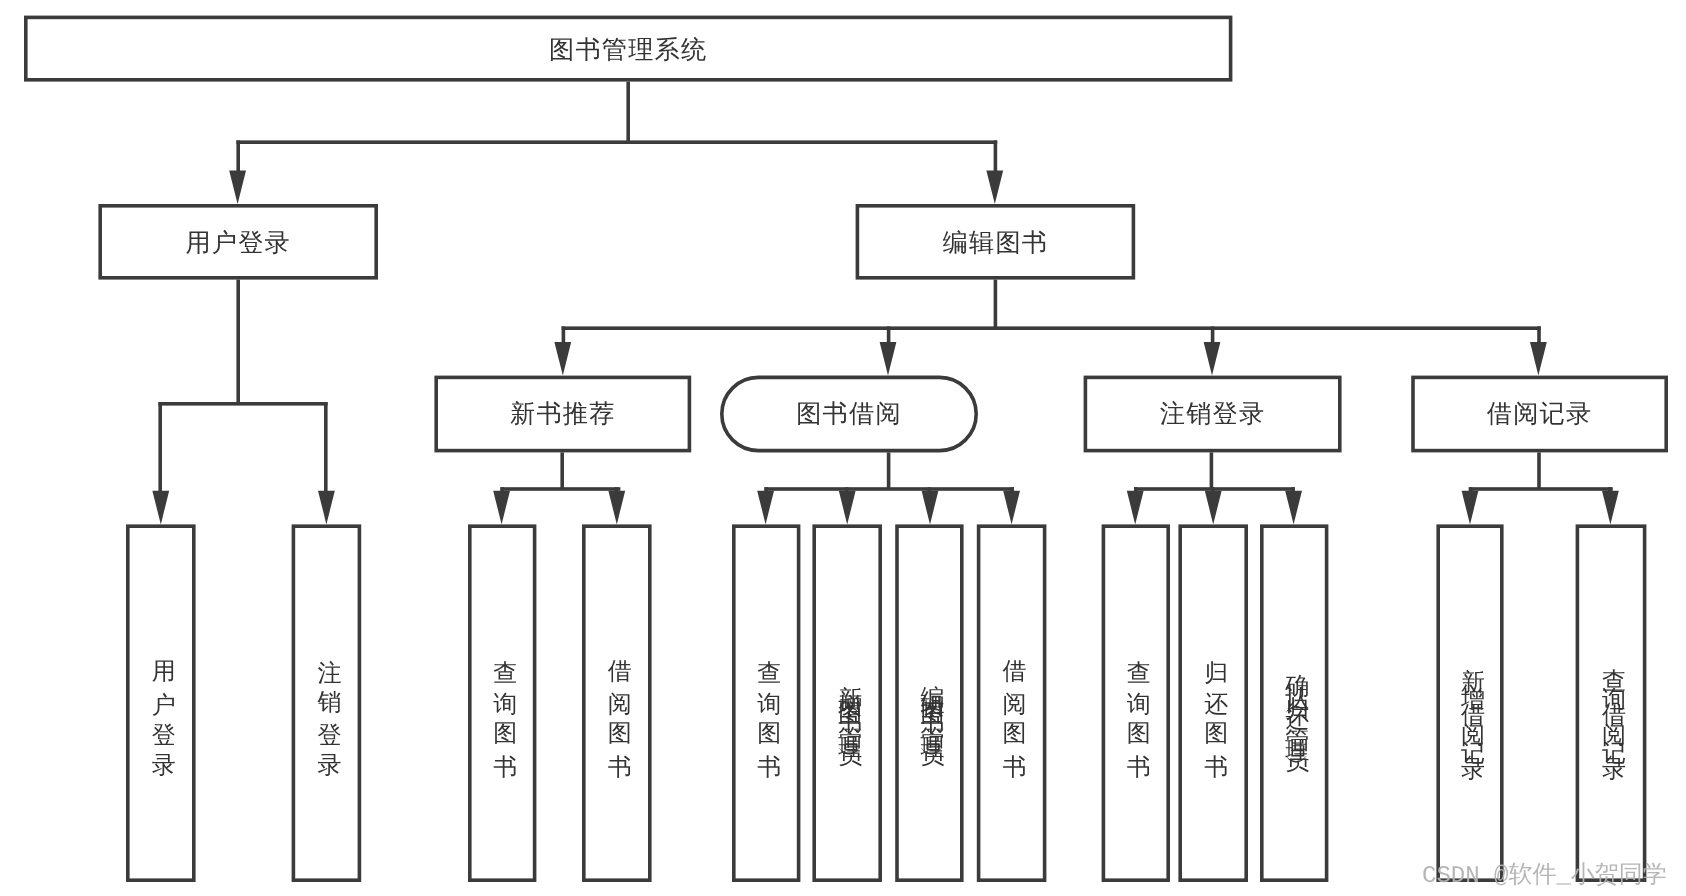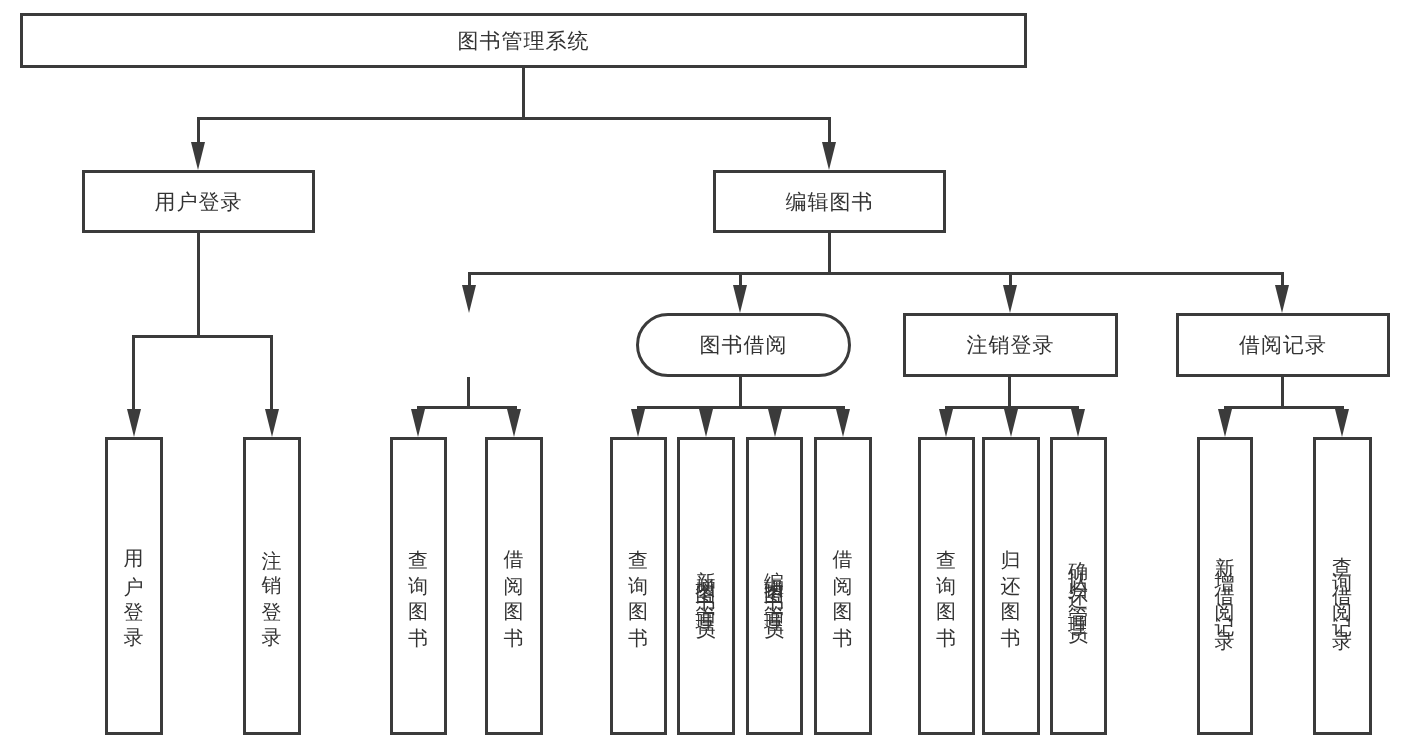--- a/index.html
+++ b/index.html
@@ -1,18 +1,18 @@
 <!DOCTYPE html>
 <html><head>
 <meta charset="utf-8">
 <style>
   html,body{margin:0;padding:0;background:#fff;}
   .canvas{
     position:relative;width:1405px;height:747px;background:#ffffff;
-    font-family:Liberation Sans, sans-serif;overflow:hidden;
+    font-family:Liberation Mono, monospace;overflow:hidden;
   }
   .hbox{
     position:absolute;box-sizing:border-box;border:3px solid #3b3b3b;background:#fff;
     display:flex;align-items:center;justify-content:center;
     font-size:21px;color:#333;letter-spacing:1px;white-space:nowrap;
   }
   .leaf{
     position:absolute;top:437px;height:298px;box-sizing:border-box;
     border:3px solid #3b3b3b;background:#fff;
     display:flex;align-items:center;justify-content:center;
@@ -71,21 +71,24 @@
   <div class="hline" style="left:468px;top:272px;width:816px;"></div>
   <div class="vline" style="left:468px;top:272px;height:18px;"></div>
   <div class="arrow" style="left:462px;top:285px;"></div>
   <div class="vline" style="left:739px;top:272px;height:18px;"></div>
   <div class="arrow" style="left:733px;top:285px;"></div>
   <div class="vline" style="left:1009px;top:272px;height:18px;"></div>
   <div class="arrow" style="left:1003px;top:285px;"></div>
   <div class="vline" style="left:1281px;top:272px;height:18px;"></div>
   <div class="arrow" style="left:1275px;top:285px;"></div>
 
-  <div class="hbox" style="left:636px;top:313px;width:215px;height:64px;border-radius:32px;">
+  <div class="hbox" style="left:362px;top:313px;width:214px;height:64px;">
+    <span>新书推荐</span>
+  </div>
+  <div class="hbox" style="left:600px;top:313px;width:215px;height:64px;border-radius:32px;">
     <span>图书借阅</span>
   </div>
   <div class="hbox" style="left:903px;top:313px;width:215px;height:64px;">
     <span>注销登录</span>
   </div>
   <div class="hbox" style="left:1176px;top:313px;width:214px;height:64px;">
     <span>借阅记录</span>
   </div>
 
   <div class="vline" style="left:467px;top:377px;height:31px;"></div>
@@ -159,14 +162,15 @@
     <span class="vtext ls8">确认归还︵管理员︶</span>
   </div>
 
   <div class="leaf" style="left:1197px;width:56px;">
     <span class="vtext ls6">新增借阅记录</span>
   </div>
   <div class="leaf" style="left:1313px;width:59px;">
     <span class="vtext ls6">查询借阅记录</span>
   </div>
 
+  <div class="watermark">CSDN @软件_小贺同学</div>
 
 </div>
 
 </body></html>

